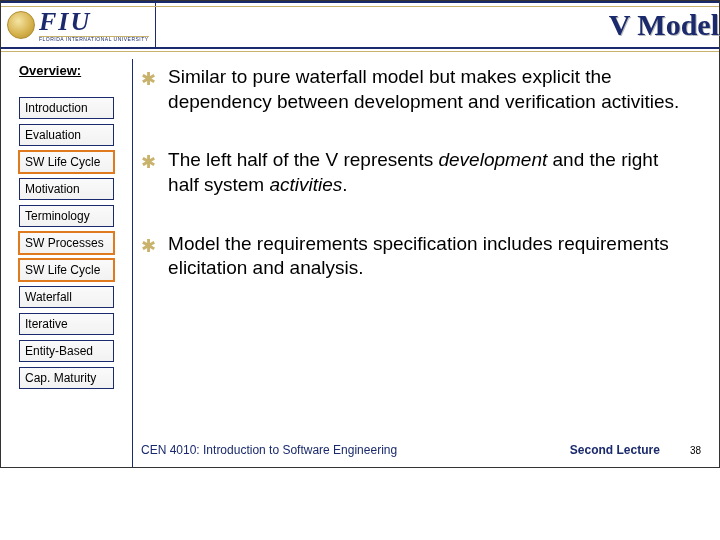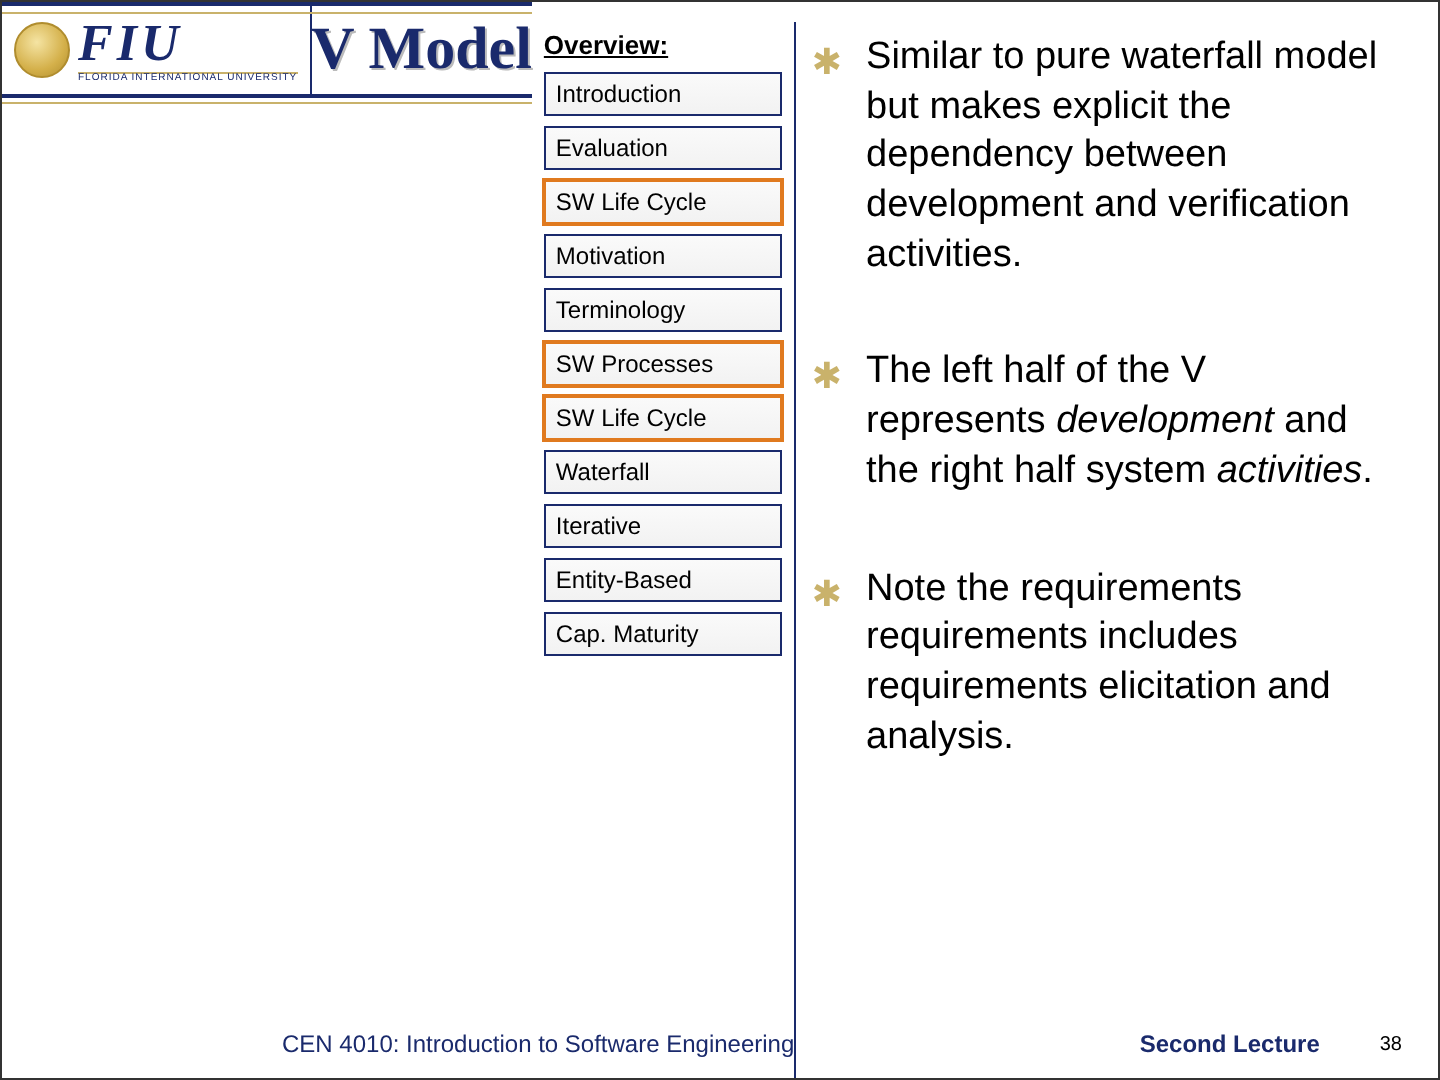--- a/index.html
+++ b/index.html
@@ -1,19 +1,19 @@
 <!DOCTYPE html>
 <html><head>
 <meta charset="utf-8">
 <style>
   * { box-sizing: border-box; margin: 0; padding: 0; }
   html, body { width: 720px; height: 540px; font-family: Arial, sans-serif; background: #fff; }
   .slide {
-    width: 720px; height: 540px;
-    display: flex; flex-direction: row;
+    width: 720px; height: 468px;
+    display: flex; flex-direction: column;
     border: 1px solid #333;
     position: relative;
   }
   .header {
     display: flex; align-items: center;
     border-top: 2px solid #1a2a6c;
     border-bottom: 2px solid #1a2a6c;
     position: relative;
     height: 48px;
     background: #fff;
@@ -68,24 +68,24 @@
     color: #1a2a6c;
     text-shadow: 1px 1px 0 #bbb;
   }
   .body {
     flex: 1;
     display: flex;
     padding-top: 10px;
   }
   .sidebar {
     width: 132px;
-    padding: 4px 6px;
+    padding: 4px 18px;
     border-right: 1px solid #1a2a6c;
     position: relative;
-    display: flex; flex-direction: column;
+    display: flex; flex-direction: column; gap: 13px;
   }
   .sidebar-head {
     font-weight: bold;
     text-decoration: underline;
     font-size: 13px;
     margin-bottom: 6px;
   }
   .nav-item {
     font-size: 12px;
     background: linear-gradient(#fafafa,#f2f2f2);
@@ -172,21 +172,21 @@
           <div class="bullet">
             <span class="mark">✱</span>
             <span>Similar to pure waterfall model but makes explicit the dependency between development and verification activities.</span>
           </div>
           <div class="bullet">
             <span class="mark">✱</span>
             <span>The left half of the V represents <em>development</em> and the right half system <em>activities</em>.</span>
           </div>
           <div class="bullet">
             <span class="mark">✱</span>
-            <span>Note the requirements requirements includes requirements elicitation and analysis.</span>
+            <span>Model the requirements specification includes requirements elicitation and analysis.</span>
           </div>
         </div>
     </div>
 
   </div>
 
   <div class="footer">
     <span class="f-left">CEN 4010: Introduction to Software Engineering</span>
     <span class="f-mid">Second Lecture</span>
     <span class="f-page">38</span>

